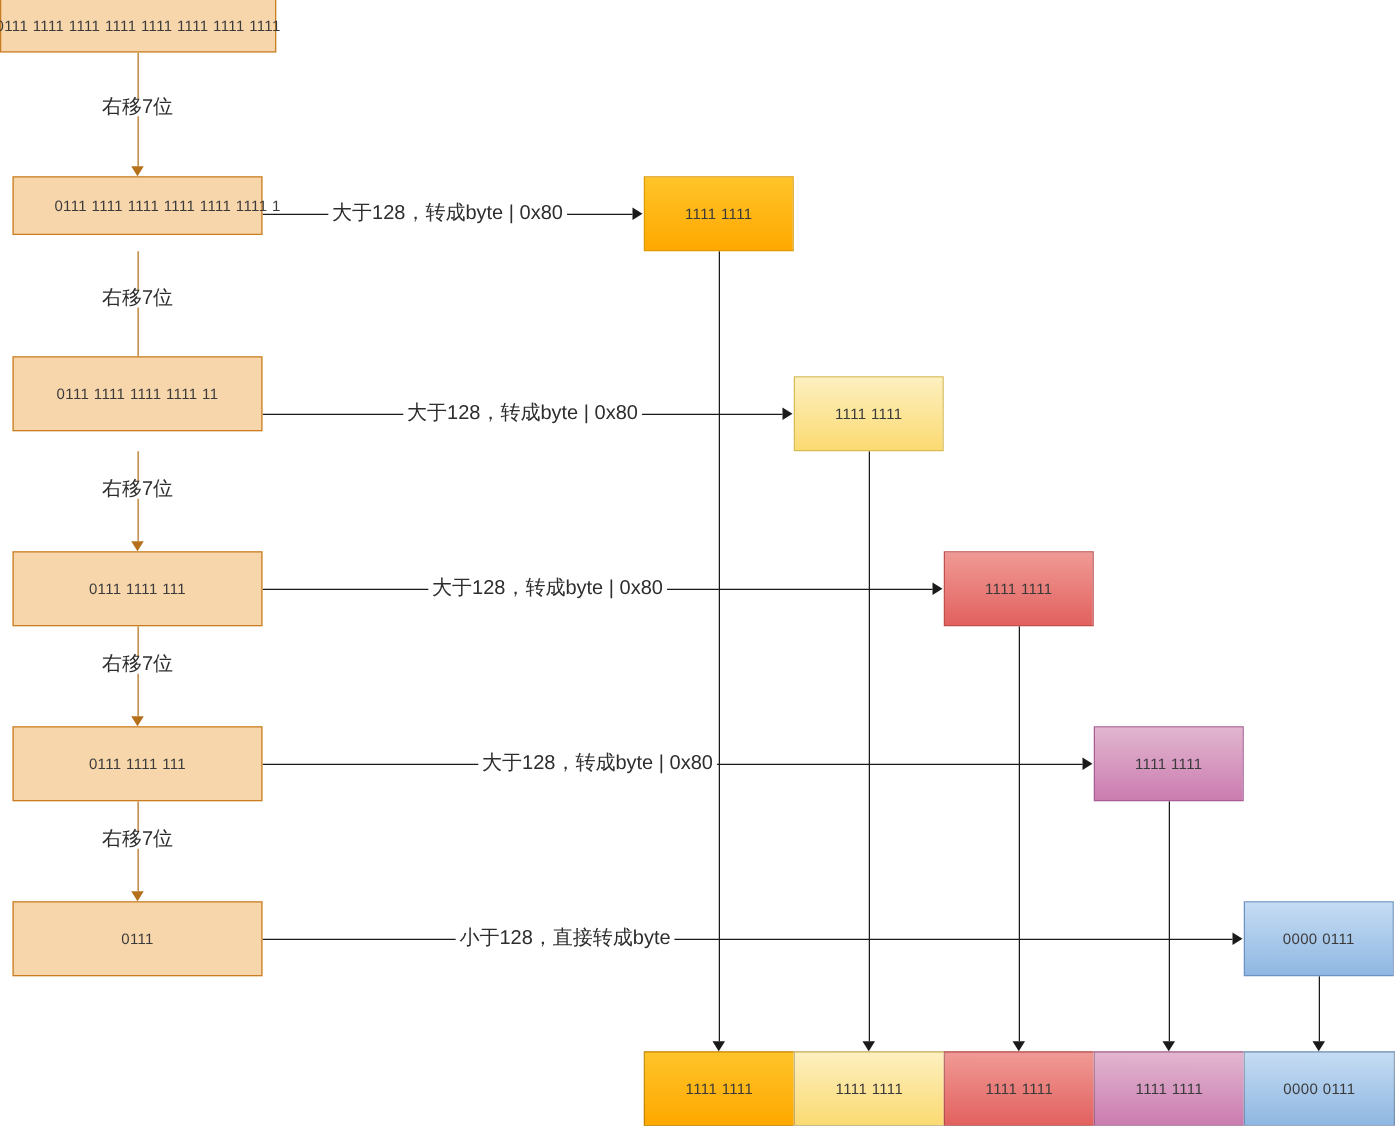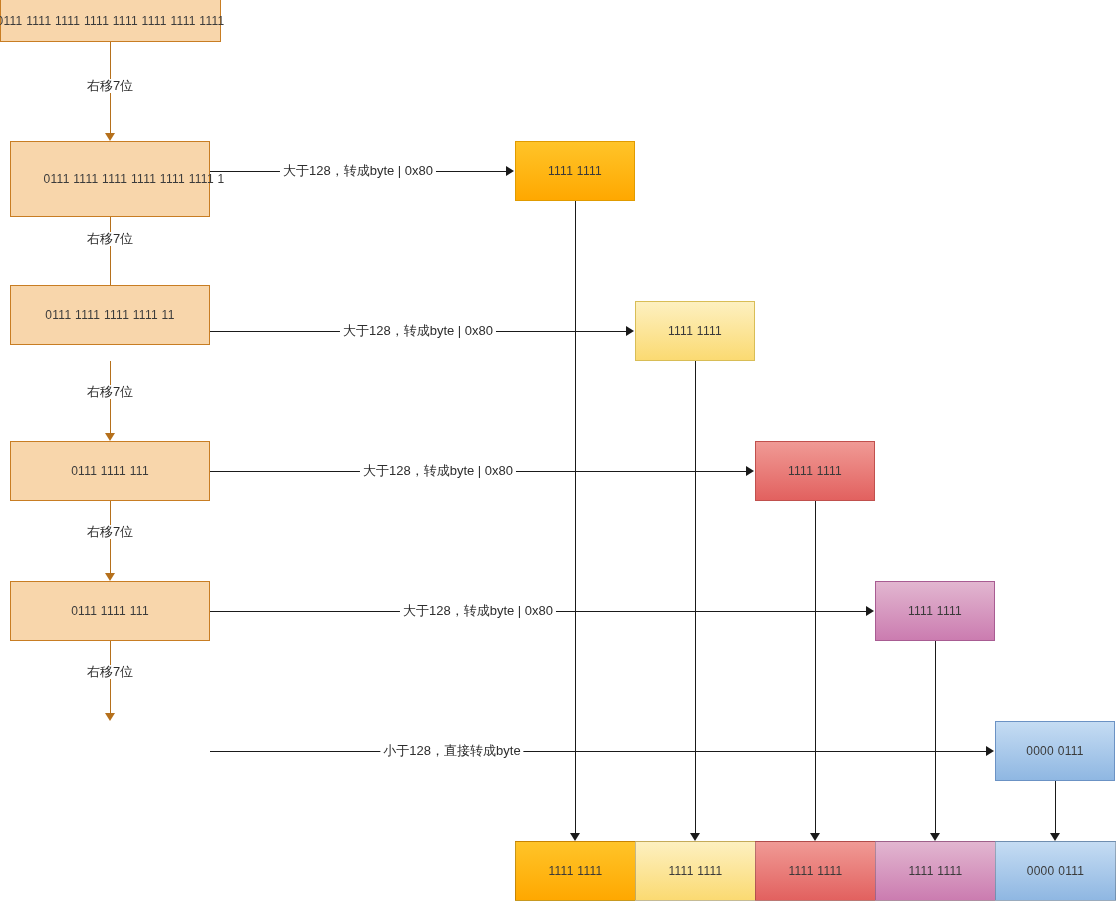--- a/index.html
+++ b/index.html
@@ -80,55 +80,58 @@
     width:0;height:0;
     border-top:5px solid transparent;
     border-bottom:5px solid transparent;
     border-left:8px solid #1a1a1a;
     z-index:3;
   }
 
   
   .edge-label{
     position:absolute;
-    font-size:13px;
+    font-size:16px;
     color:#2d2d2d;
     background:#ffffff;
     padding:0 3px;
     white-space:nowrap;
     z-index:5;
     transform:translate(-50%,-50%);
     line-height:14px;
   }
 </style>
 </head>
 <body>
 
 <div id="stage">
 
   <div class="box src-box top" style="left:0px;top:-1px;width:221px;height:43px;">
     <span>0111 1111 1111 1111 1111 1111 1111 1111</span>
   </div>
 
-  <div class="box src-box" style="left:10px;top:141px;width:200px;height:76px;padding-left:48px;">
+  <div class="box src-box" style="left:10px;top:141px;width:200px;height:47px;padding-left:48px;">
     <span>0111 1111 1111 1111 1111 1111 1</span>
   </div>
 
   <div class="box src-box" style="left:10px;top:285px;width:200px;height:60px;">
     <span>0111 1111 1111 1111 11</span>
   </div>
 
   <div class="box src-box" style="left:10px;top:441px;width:200px;height:60px;">
     <span>0111 1111 111</span>
   </div>
 
   <div class="box src-box" style="left:10px;top:581px;width:200px;height:60px;">
     <span>0111 1111 111</span>
   </div>
 
+  <div class="box src-box" style="left:10px;top:721px;width:200px;height:60px;">
+    <span>0111</span>
+  </div>
 
   <div class="vline v-orange" style="left:110px;top:42px;height:91px;"></div>
   <div class="arrow-down orange" style="left:105px;top:133px;"></div>
   <div class="edge-label" style="left:110px;top:86px;">右移7位</div>
 
   <div class="vline v-orange" style="left:110px;top:201px;height:92px;"></div>
   <div class="arrow-down orange" style="left:105px;top:293px;"></div>
   <div class="edge-label" style="left:110px;top:239px;">右移7位</div>
 
   <div class="vline v-orange" style="left:110px;top:361px;height:72px;"></div>

